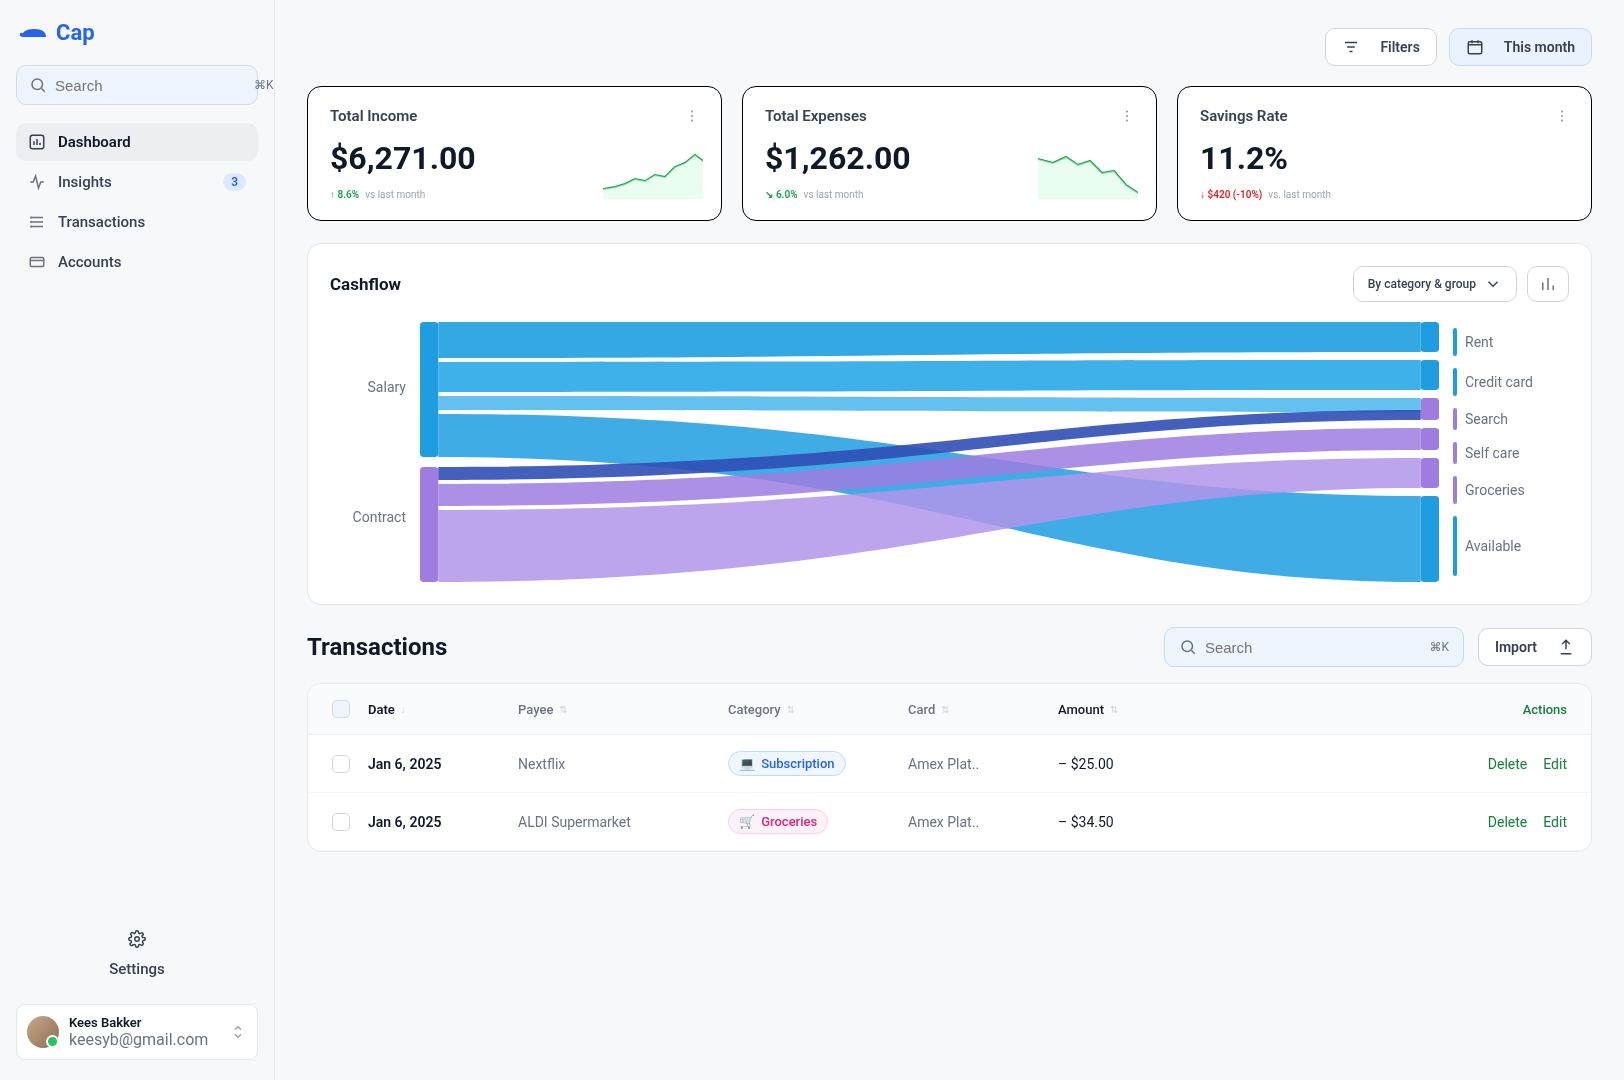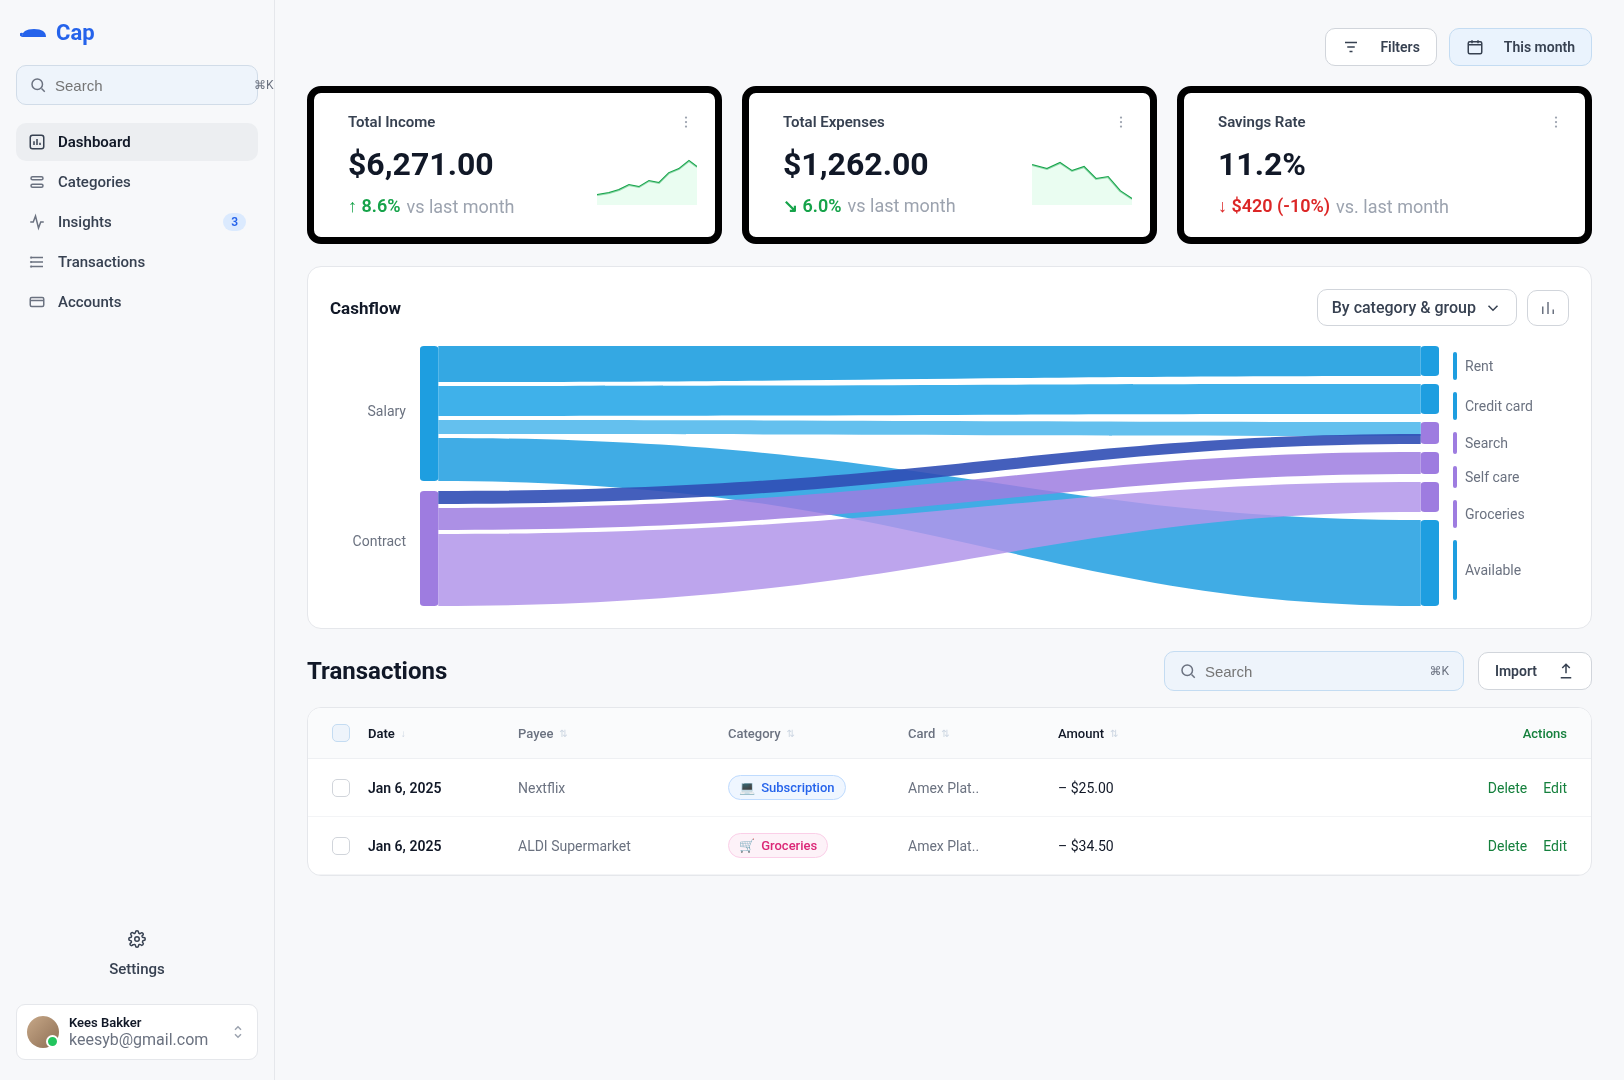--- a/index.html
+++ b/index.html
@@ -31,36 +31,36 @@
 .user-card .chev { margin-left: auto; color: #9ca3af; }
 
 
 .main { flex: 1; padding: 28px 32px; overflow-y: auto; }
 .topbar { display: flex; justify-content: flex-end; gap: 12px; margin-bottom: 20px; }
 .btn { display: flex; align-items: center; gap: 20px; padding: 9px 16px; border: 1px solid #d1d5db; border-radius: 10px; background: #fff; font-size: 14px; font-weight: 600; color: #374151; cursor: pointer; }
 .btn.primary-ghost { background: #eaf3fd; border-color: #c4dcf2; color: #374151; }
 
 
 .cards { display: flex; gap: 20px; margin-bottom: 22px; }
-.card { flex: 1; background: #fff; border: 7px solid #000000; border-radius: 14px; padding: 20px 34px; position: relative; }
+.card { flex: 1; background: #fff; border: 1px solid #000000; border-radius: 14px; padding: 20px 22px; position: relative; }
 .card-title { font-size: 15px; font-weight: 600; color: #374151; margin-bottom: 14px; }
 .card-menu { position: absolute; top: 16px; right: 16px; color: #9ca3af; cursor: pointer; padding: 4px; border-radius: 6px; }
 .card-value { font-size: 32px; font-weight: 700; color: #111827; margin-bottom: 12px; }
-.card-change { display: flex; align-items: center; gap: 6px; font-size: 18px; }
+.card-change { display: flex; align-items: center; gap: 6px; font-size: 10px; }
 .change-up { color: #16a34a; font-weight: 600; }
 .change-down { color: #dc2626; font-weight: 600; }
 .change-sub { color: #9ca3af; }
 .spark { position: absolute; right: 18px; top: 62px; width: 100px; height: 50px; }
 
 
 .cashflow { background: #fff; border: 1px solid #e5e7eb; border-radius: 14px; padding: 22px; margin-bottom: 22px; }
 .cashflow-head { display: flex; align-items: center; margin-bottom: 20px; }
 .cashflow-title { font-size: 17px; font-weight: 700; color: #111827; }
 .cashflow-head .spacer { flex: 1; }
-.select-btn { display: flex; align-items: center; gap: 8px; padding: 8px 14px; border: 1px solid #d1d5db; border-radius: 10px; background: #fff; font-size: 16px; font-weight: 500; color: #374151; cursor: pointer; margin-right: 10px; }
+.select-btn { display: flex; align-items: center; gap: 8px; padding: 8px 14px; border: 1px solid #d1d5db; border-radius: 10px; background: #fff; font-size: 12px; font-weight: 500; color: #374151; cursor: pointer; margin-right: 10px; }
 .icon-btn { padding: 8px 11px; border: 1px solid #d1d5db; border-radius: 10px; background: #fff; color: #6b7280; cursor: pointer; }
 .sankey-wrap { display: flex; align-items: stretch; height: 260px; }
 .sankey-left { width: 90px; display: flex; flex-direction: column; justify-content: space-around; text-align: right; padding-right: 14px; font-size: 14px; color: #6b7280; }
 .sankey-svg { flex: 1; }
 .sankey-right { width: 130px; display: flex; flex-direction: column; justify-content: space-between; padding: 6px 0 6px 14px; font-size: 14px; color: #6b7280; }
 .sankey-right div { display: flex; align-items: center; gap: 8px; }
 .sankey-right .bar { width: 4px; border-radius: 2px; }
 
 
 .trx-head { display: flex; align-items: center; margin-bottom: 16px; gap: 14px; }
@@ -121,29 +121,20 @@
           <svg viewBox="0 0 24 24" fill="none" stroke="currentColor" stroke-width="2">
             <rect x="3" y="3" width="18" height="18" rx="3"></rect>
             <path d="M8 16V11M12 16V8M16 16v-3"></path>
           </svg>
         </span>
       <span>Dashboard</span>
     </div>
     <div class="nav-item">
       <span class="icon-s">
           <svg viewBox="0 0 24 24" fill="none" stroke="currentColor" stroke-width="2">
-            <rect x="4" y="5" width="16" height="4" rx="2"></rect>
-            <rect x="4" y="15" width="16" height="4" rx="2"></rect>
-          </svg>
-        </span>
-      <span>Categories</span>
-    </div>
-    <div class="nav-item">
-      <span class="icon-s">
-          <svg viewBox="0 0 24 24" fill="none" stroke="currentColor" stroke-width="2">
             <path d="M3 12h4l3-8 4 16 3-8h4"></path>
           </svg>
         </span>
       <span>Insights</span>
       <span class="badge">3</span>
     </div>
     <div class="nav-item">
       <span class="icon-s">
           <svg viewBox="0 0 24 24" fill="none" stroke="currentColor" stroke-width="2">
             <path d="M4 6h16M4 12h16M4 18h16"></path>

